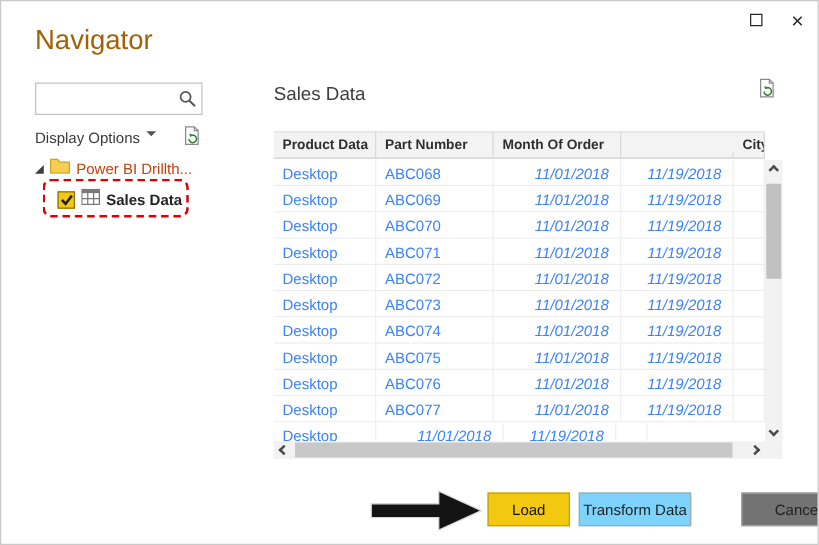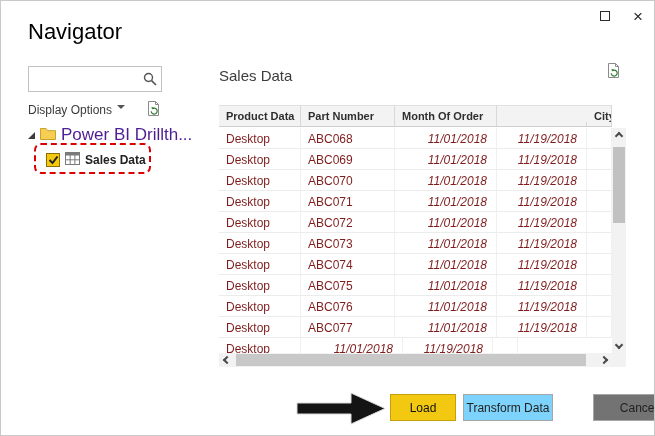--- a/index.html
+++ b/index.html
@@ -1,21 +1,21 @@
 <!DOCTYPE html>
 <html><head>
 <meta charset="utf-8">
 <style>
   * { margin:0; padding:0; box-sizing:border-box; }
   body { background:#ffffff; font-family:"Liberation Sans", sans-serif; }
   .dialog { position:relative; width:655px; height:436px; background:#fff;
             border:1px solid #c9c9c9; overflow:hidden; }
 
   
-  .win-title { position:absolute; left:27px; top:18px; font-size:22px; color:#000000; font-weight:400;text-align:center; }
+  .win-title { position:absolute; left:27px; top:18px; font-size:22px; color:#a16207; font-weight:400;text-align:center; }
   .win-btn { position:absolute; top:6px; width:18px; height:18px; display:flex; align-items:center;
              justify-content:center; cursor:pointer; }
   .btn-max { left:595px; }
   .btn-max .sq { width:10px; height:10px; border:1px solid #2b2b2b; }
   .btn-close { left:628px; font-size:17px; color:#2b2b2b; line-height:1; }
 
   
   .search-box { position:absolute; left:27px; top:65px; width:134px; height:26px;
                 border:1px solid #c2c2c2; background:#fff; }
   .search-box input { position:absolute; left:4px; top:2px; width:104px; height:20px;
@@ -24,42 +24,42 @@
 
   .display-options { position:absolute; left:27px; top:102px; height:18px; display:flex;
                      align-items:flex-start; font-size:12px; color:#3b3b3b; cursor:pointer; }
   .caret-down { width:0; height:0; border-left:4px solid transparent; border-right:4px solid transparent;
                 border-top:4px solid #555; margin-left:5px; margin-top:2px; }
   .refresh-ico-left { position:absolute; left:144px; top:99px; cursor:pointer; }
 
   .tree-folder-row { position:absolute; left:27px; top:124px; height:20px; display:flex;
                      align-items:center; gap:5px; cursor:pointer; }
   .expander { width:0; height:0; border-bottom:7px solid #3c3c3c; border-left:7px solid transparent; }
-  .tree-label { font-size:17px; color:#4c1d95; white-space:nowrap; }
+  .tree-label { font-size:12px; color:#c2410c; white-space:nowrap; }
   .tree-item-row { position:absolute; left:45px; top:148px; height:21px; display:flex;
                    align-items:center; gap:5px; cursor:pointer; }
   .checkbox { width:14px; height:14px; background:#f2c811; border:1px solid #8f6e00;
               display:flex; align-items:center; justify-content:center; }
   .item-label { font-size:12px; color:#222; font-weight:600; white-space:nowrap; }
   .annotation-red { position:absolute; left:33px; top:142px; width:117px; height:31px;
                     border:2px dashed #dd0000; border-radius:7px; pointer-events:none; }
 
   
   .preview-title { position:absolute; left:218px; top:66px; font-size:15px; color:#3d3d3d; }
   .refresh-ico-right { position:absolute; left:604px; top:61px; cursor:pointer; }
 
   .tbl-header { position:absolute; left:218px; top:104px; width:393px; height:22px;
                 background:#f3f3f3; border-top:1px solid #e0e0e0; border-bottom:1px solid #cfcfcf;
                 display:flex; }
   .th { padding:4px 0 0 7px; font-size:11px; font-weight:700; color:#2f2f2f;
         border-right:1px solid #d8d8d8; overflow:hidden; white-space:nowrap; }
   .tbl-body { position:absolute; left:218px; top:127px; width:393px; height:225px;
               overflow:hidden; background:#fff; }
   .tr { display:flex; height:21px; border-bottom:1px solid #ececec; background:#fff; }
-  .td { padding:4px 0 0 7px; font-size:12px; color:#7f1d1d; border-right:1px solid #f0f0f0;
+  .td { padding:4px 0 0 7px; font-size:12px; color:#3b82f6; border-right:1px solid #f0f0f0;
         overflow:hidden; white-space:nowrap; }
   .td.date { font-style:italic; text-align:right; padding-left:0; padding-right:9px; }
 
   
   .chev { width:6px; height:6px; border-left:2px solid #4a4a4a; border-top:2px solid #4a4a4a;
           display:inline-block; }
   .chev.up { transform:rotate(45deg); }
   .chev.down { transform:rotate(225deg); }
   .chev.left { transform:rotate(-45deg); }
   .chev.right { transform:rotate(135deg); }

